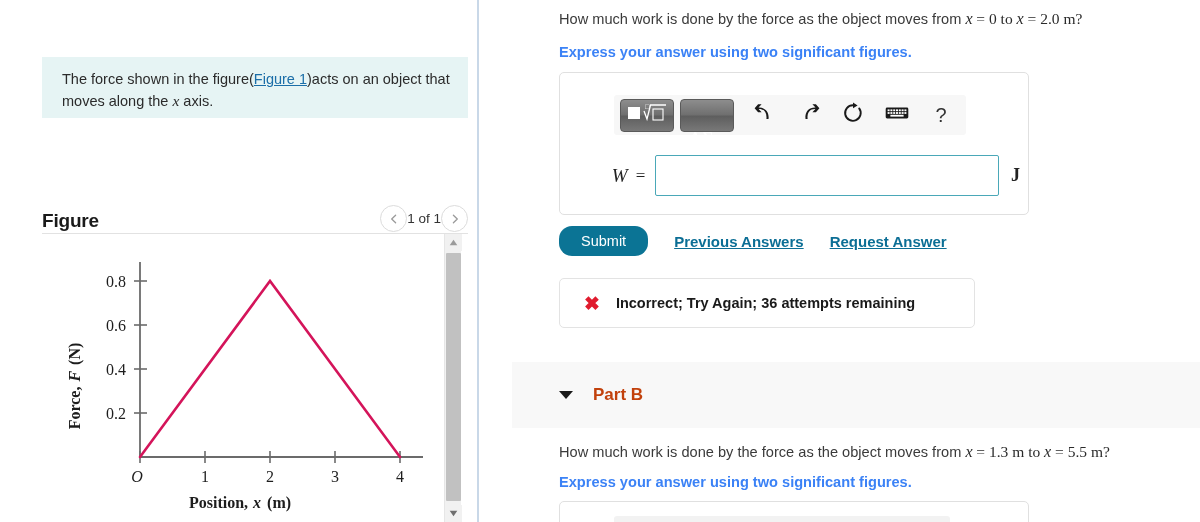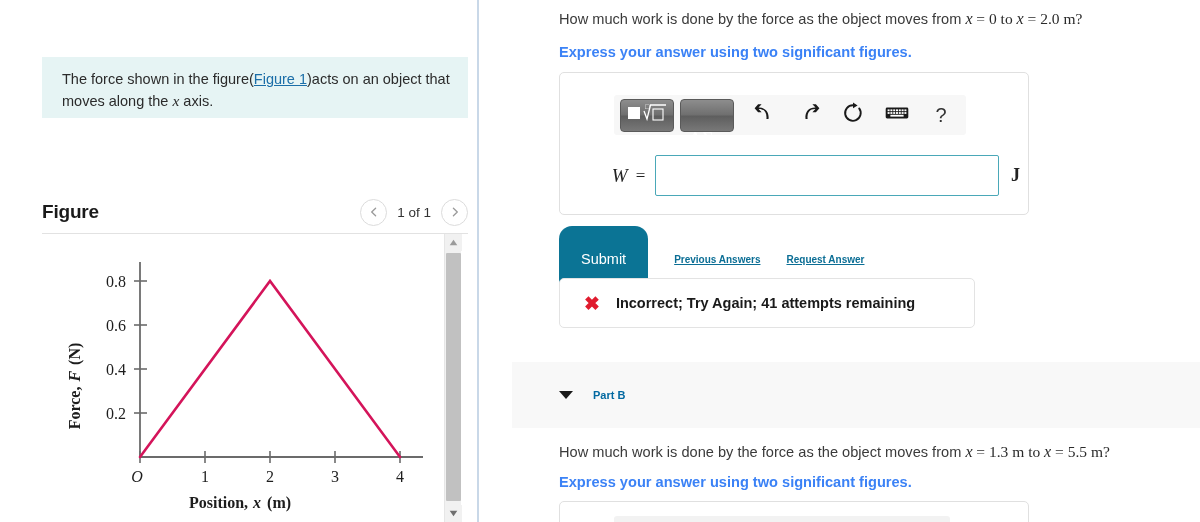--- a/index.html
+++ b/index.html
@@ -28,24 +28,24 @@
   .prompt-text {
     font-size: 14.5px; color: #2b2b2b; line-height: 1.42;
     font-family: "Liberation Sans", sans-serif;
   }
   .fig-link { color: #1b6ea8; text-decoration: underline; cursor: pointer; }
   .mathvar { font-family: "Liberation Serif", serif; font-style: italic; font-size: 15.5px; }
 
   .figure-header {
     position: absolute; left: 42px; top: 192px;
     width: 426px; height: 40px;
-    display: flex; align-items: center; justify-content: space-between;
+    display: flex; align-items: flex-end; justify-content: space-between;
   }
   .figure-title { font-size: 19px; font-weight: bold; color: #1a1a1a; letter-spacing: -0.2px; }
-  .pager { display: flex; align-items: center; gap: 10px; }
+  .pager { display: flex; align-items: center; gap: 0; }
   .pager-btn {
     width: 27px; height: 27px; border-radius: 50%;
     border: 1px solid #dcdcdc; background: #fff;
     display: flex; align-items: center; justify-content: center;
     cursor: pointer;
   }
   .pager-btn svg { display: block; }
   .pager-label { font-size: 13.5px; color: #333; }
 
   .figure-divider {
@@ -139,47 +139,47 @@
     padding: 0 8px;
   }
   .w-unit { font-family: "Liberation Serif", serif; font-size: 18px; color: #222; padding-left: 12px; font-weight: bold; }
 
   .action-row {
     position: absolute; left: 80px; top: 226px;
     display: flex; align-items: center; gap: 26px;
   }
   .submit-btn {
     background: #0b7495; color: #fff; border: none;
-    padding: 25px 22px; border-radius: 13px;
+    padding: 7px 22px; border-radius: 13px;
     font-size: 14.5px; font-family: "Liberation Sans", sans-serif;
     cursor: pointer;
   }
   .link-btn {
-    color: #0b6e95; font-size: 10px; font-weight: bold;
+    color: #0b6e95; font-size: 15px; font-weight: bold;
     text-decoration: underline; cursor: pointer;
     font-family: "Liberation Sans", sans-serif;
   }
 
   .feedback-box {
     position: absolute; left: 80px; top: 278px;
     width: 416px; height: 50px;
     border: 1px solid #e3e3e3; border-radius: 5px; background: #fff;
     display: flex; align-items: center; padding-left: 24px; gap: 16px;
   }
   .x-mark { color: #e01b2e; font-size: 19px; font-weight: bold; line-height: 1; }
   .feedback-text { font-size: 14.5px; font-weight: bold; color: #1a1a1a; }
 
   .partb-band {
     position: absolute; left: 33px; top: 362px;
     width: 688px; height: 66px;
     background: #f8f8f8;
     display: flex; align-items: center; padding-left: 47px; gap: 20px;
   }
   .caret { width: 0; height: 0; border-left: 7px solid transparent; border-right: 7px solid transparent; border-top: 8px solid #1a1a1a; cursor: pointer; }
-  .partb-label { font-size: 11px; font-weight: bold; color: #0369a1; }
+  .partb-label { font-size: 17px; font-weight: bold; color: #c2410c; }
 
   .answer-box-2 {
     position: absolute; left: 80px; top: 501px;
     width: 470px; height: 60px;
     border: 1px solid #e0e0e0; border-radius: 5px; background: #fff;
   }
   .toolbar-2 {
     position: absolute; left: 54px; top: 14px;
     width: 336px; height: 40px; background: #f2f2f2; border-radius: 3px;
   }
@@ -371,21 +371,21 @@
     </div>
 
     <div class="action-row">
       <button class="submit-btn">Submit</button>
       <a class="link-btn">Previous Answers</a>
       <a class="link-btn">Request Answer</a>
     </div>
 
     <div class="feedback-box">
       <span class="x-mark">✖</span>
-      <span class="feedback-text">Incorrect; Try Again; 41 attempts remaining</span>
+      <span class="feedback-text">Incorrect; Try Again; 36 attempts remaining</span>
     </div>
 
     <div class="partb-band">
       <span class="caret"></span>
       <span class="partb-label">Part B</span>
     </div>
 
     <div class="q-text" style="left:80px; top:443px;">
       <span>How much work is done by the force as the object moves from </span><span class="mserif-it">x</span><span class="mserif"> = 1.3 m to </span><span class="mserif-it">x</span><span class="mserif"> = 5.5 m?</span>
     </div>

